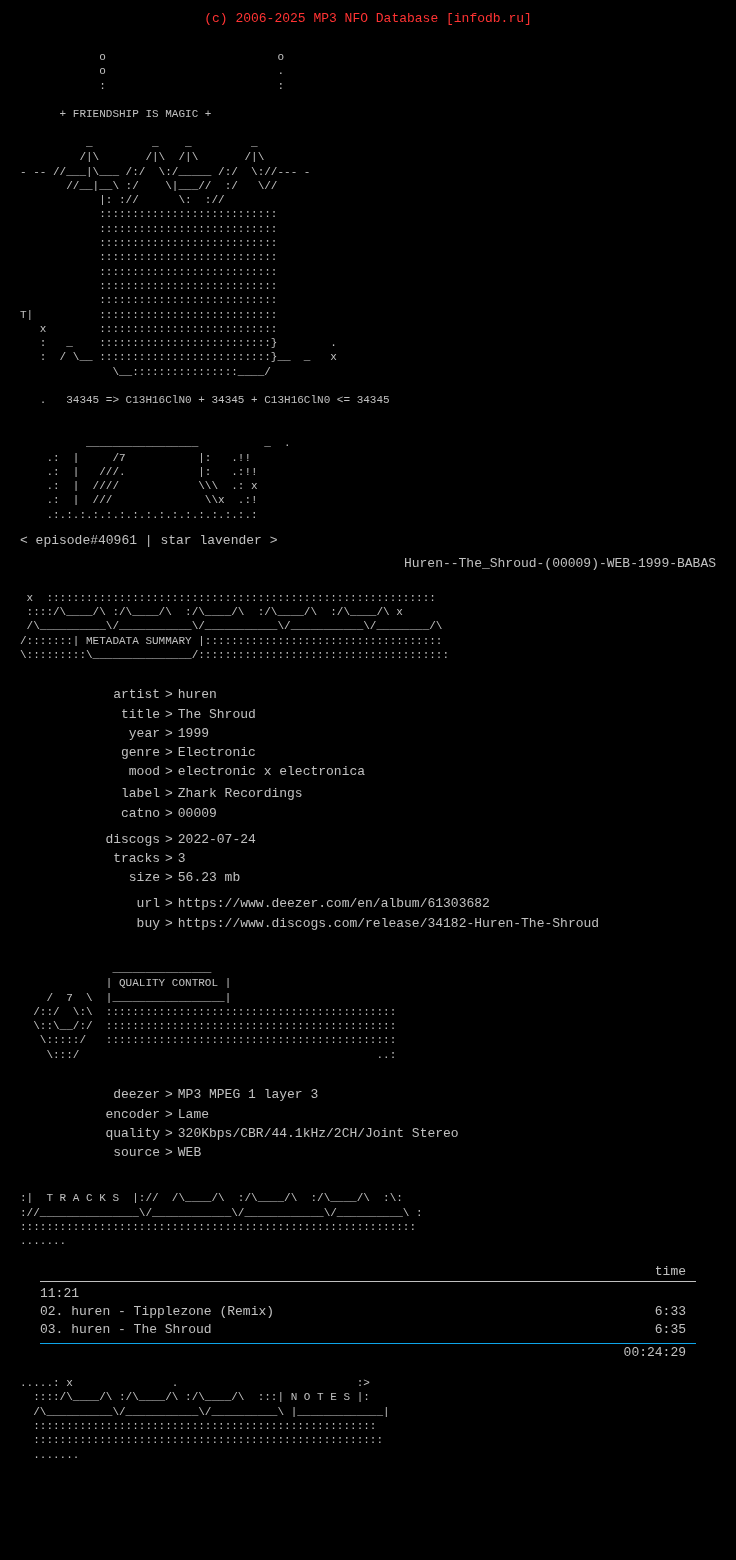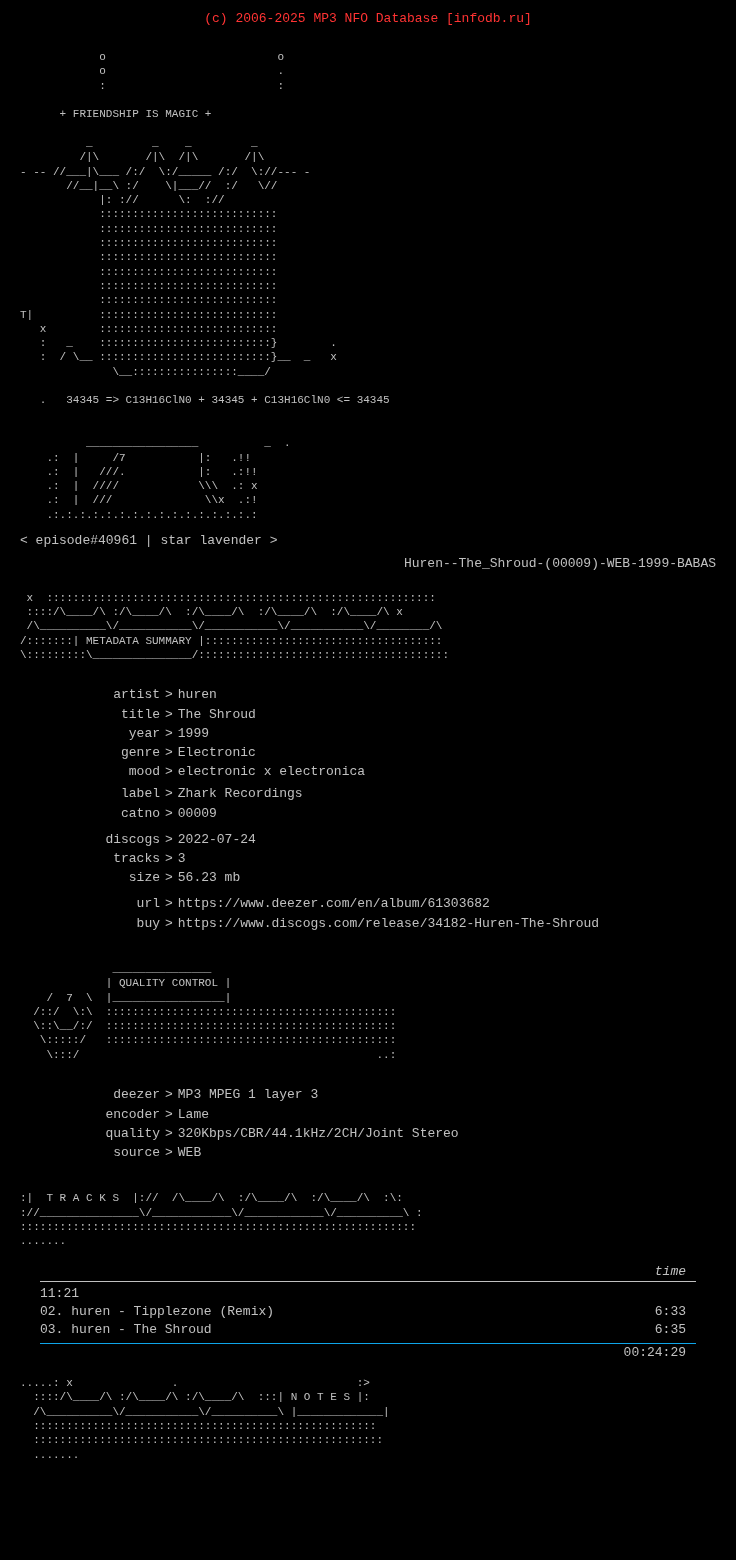--- a/index.html
+++ b/index.html
@@ -220,21 +220,21 @@
   </div>
 
   <div class="ascii-art">
 :|  T R A C K S  |://  /\____/\  :/\____/\  :/\____/\  :\:
 ://_______________\/____________\/____________\/__________\ :
 ::::::::::::::::::::::::::::::::::::::::::::::::::::::::::::
 .......
   </div>
 
   <div style="padding: 0 20px;">
-    <div style="text-align:right; padding-right:10px; color:#c0c0c0;font-style:italic;">time</div>
+    <div style="text-align:right; padding-right:10px; color:#c0c0c0;">time</div>
     <div style="border-bottom:1px solid #c0c0c0; margin-bottom:3px;"></div>
     <div class="track-row">
       <span class="track-time">11:21</span>
     </div>
     <div class="track-row">
       <span class="track-name">02. huren - Tipplezone (Remix)</span>
       <span class="track-time">6:33</span>
     </div>
     <div class="track-row">
       <span class="track-name">03. huren - The Shroud</span>

